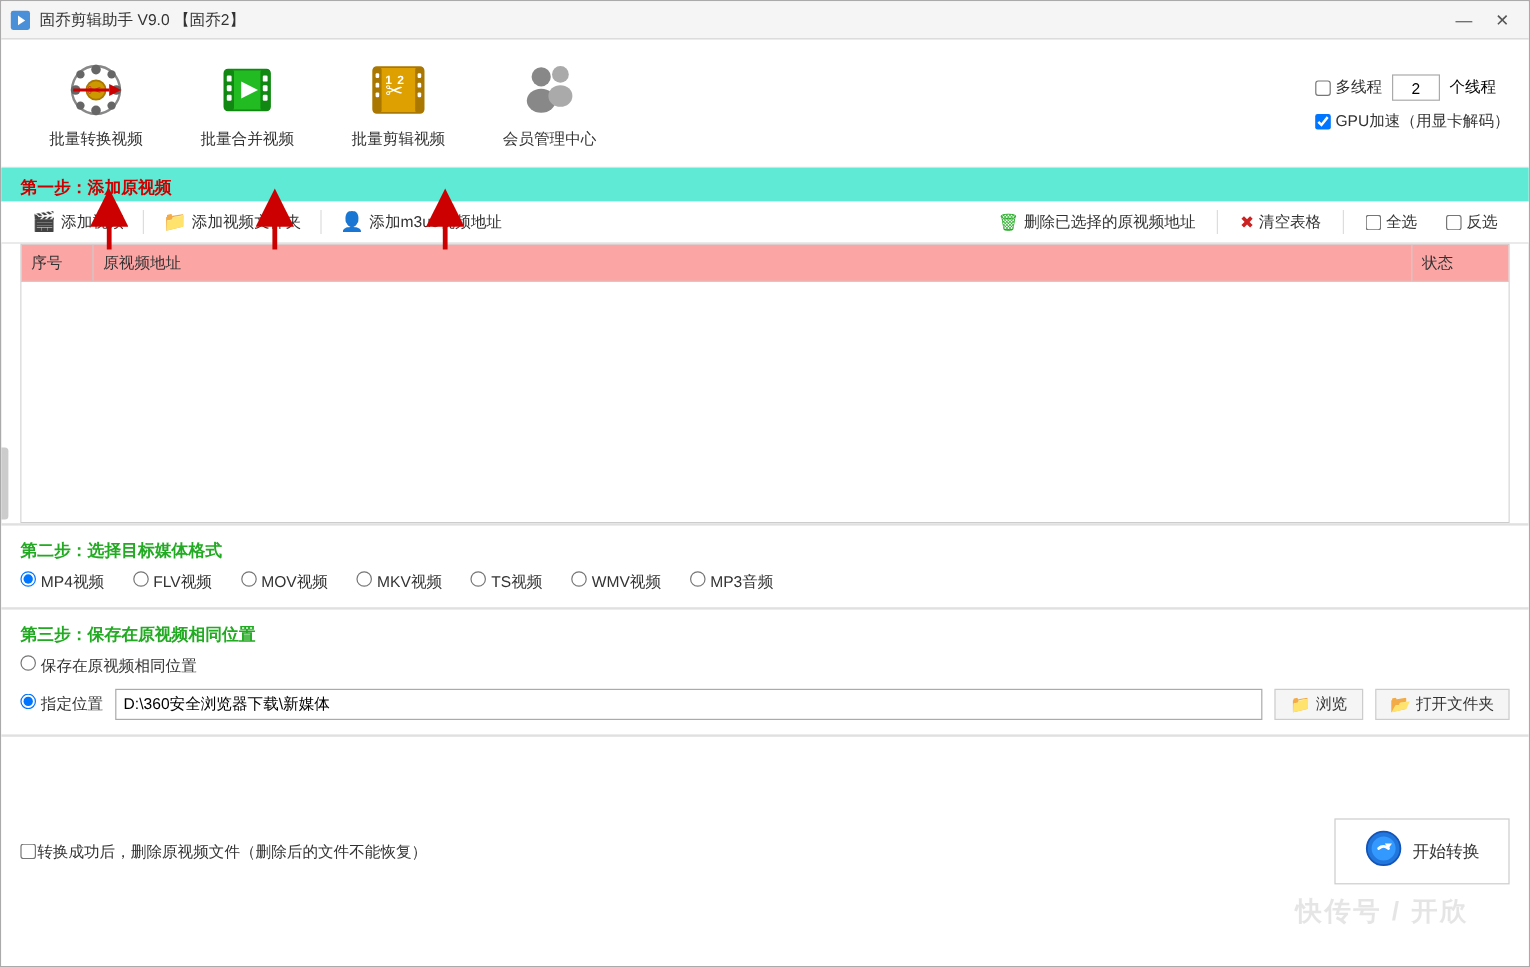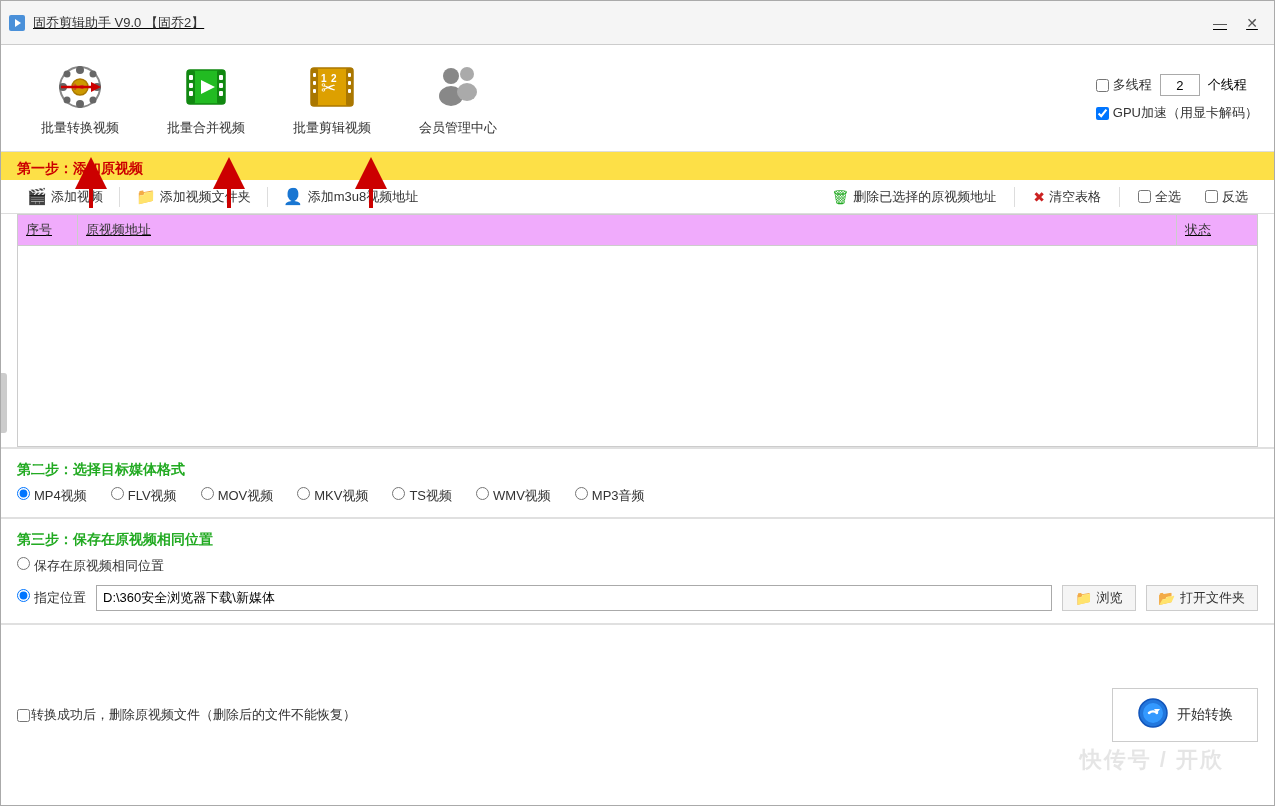--- a/index.html
+++ b/index.html
@@ -18,27 +18,26 @@
       border: 1px solid #aaa;
       display: flex;
       flex-direction: column;
       position: relative;
       overflow: hidden;
     }
 
     .titlebar {
       background: #f5f5f5;
       border-bottom: 1px solid #ccc;
-      height: 44px;
+      height: 32px;
       display: flex;
       align-items: center;
       padding: 0 8px;
       justify-content: space-between;
       flex-shrink: 0;
-      text-decoration: underline;
     }
 
     .titlebar-left {
       display: flex;
       align-items: center;
       gap: 8px;
     }
 
     .titlebar-icon {
       width: 16px;
@@ -190,22 +189,21 @@
       margin: 0 16px;
       border: 1px solid #ccc;
       background: #fff;
       flex-shrink: 0;
     }
 
     .file-table-header {
       display: grid;
       grid-template-columns: 60px 1fr 80px;
       border-bottom: 1px solid #ccc;
-      background: #f0abfc;
-      text-decoration: underline;
+      background: #fca5a5;
     }
 
     .file-table-header-cell {
       padding: 6px 8px;
       font-size: 13px;
       color: #333;
       border-right: 1px solid #ccc;
     }
     .file-table-header-cell:last-child { border-right: none; }
 
@@ -444,21 +442,21 @@
       </div>
       <div class="toolbar-right-row">
         <label class="checkbox-label">
           <input type="checkbox" checked="" style="">
           <span>GPU加速（用显卡解码）</span>
         </label>
       </div>
     </div>
   </div>
 
-  <div style="padding: 8px 16px 2px; background:#fde047; flex-shrink:0;">
+  <div style="padding: 8px 16px 2px; background:#5eead4; flex-shrink:0;">
     <span class="step-title" style="color:#cc0000; font-size:14px; font-weight:bold;">第一步：添加原视频</span>
   </div>
 
   <div class="action-bar">
     <button class="action-btn">
       <span style="color:#22aa22; font-size:16px;">🎬</span>
       <span>添加视频</span>
     </button>
     <div class="action-btn-separator"></div>
     <button class="action-btn">

